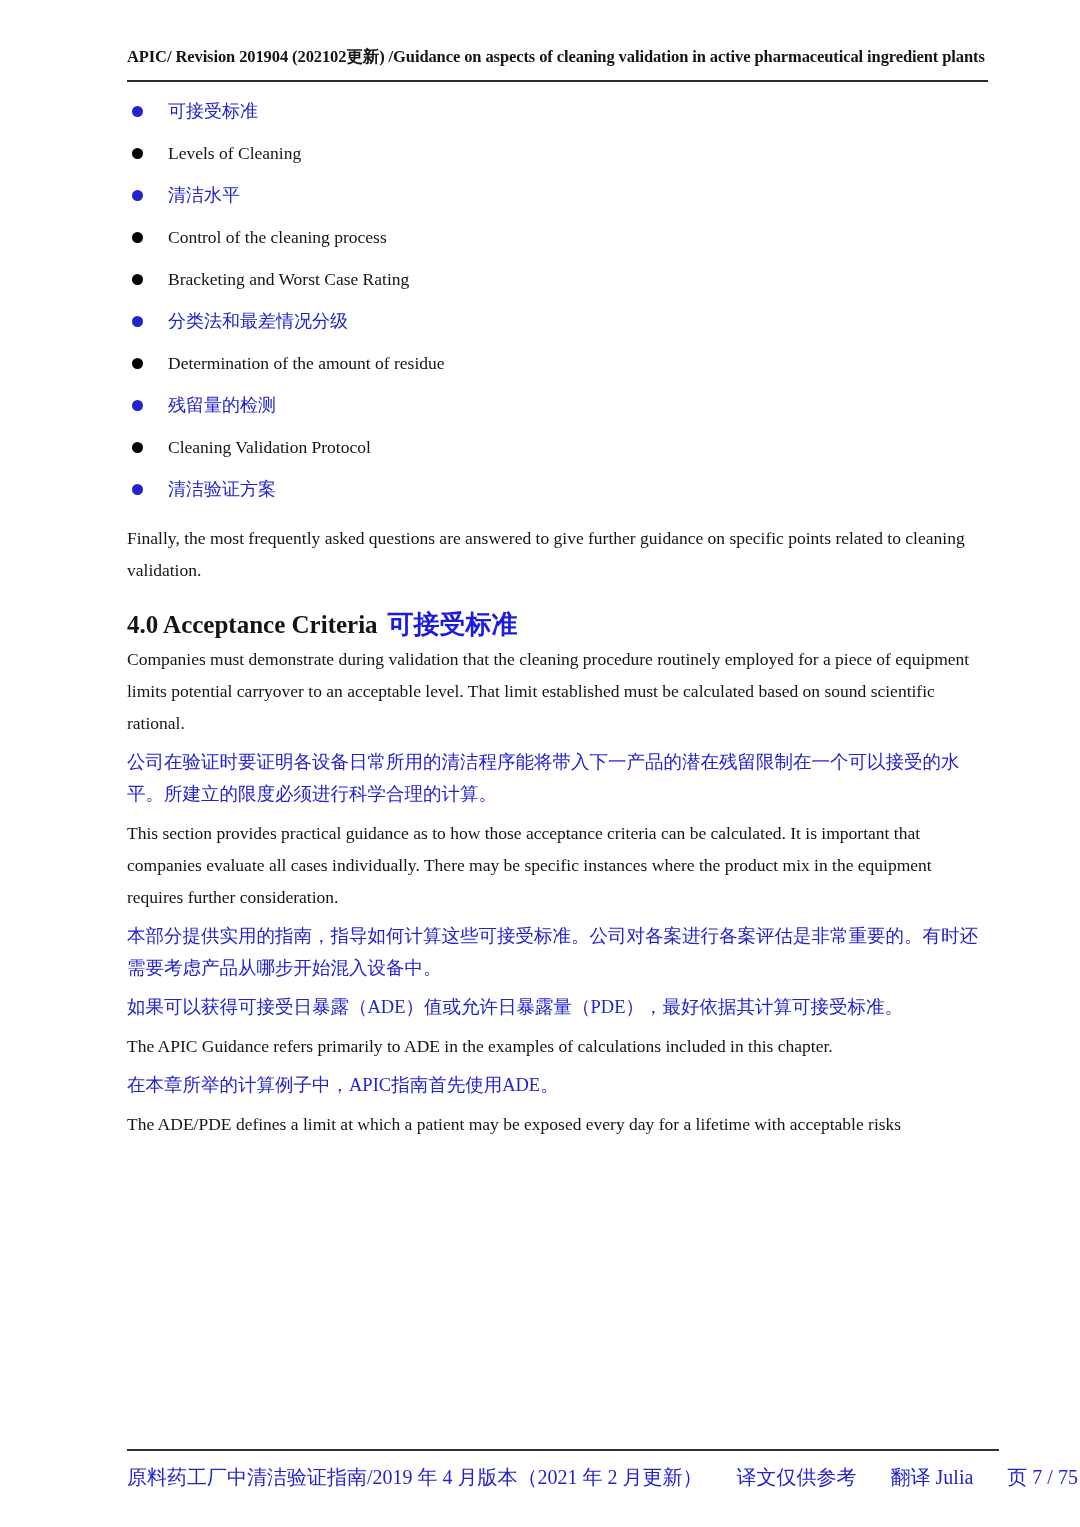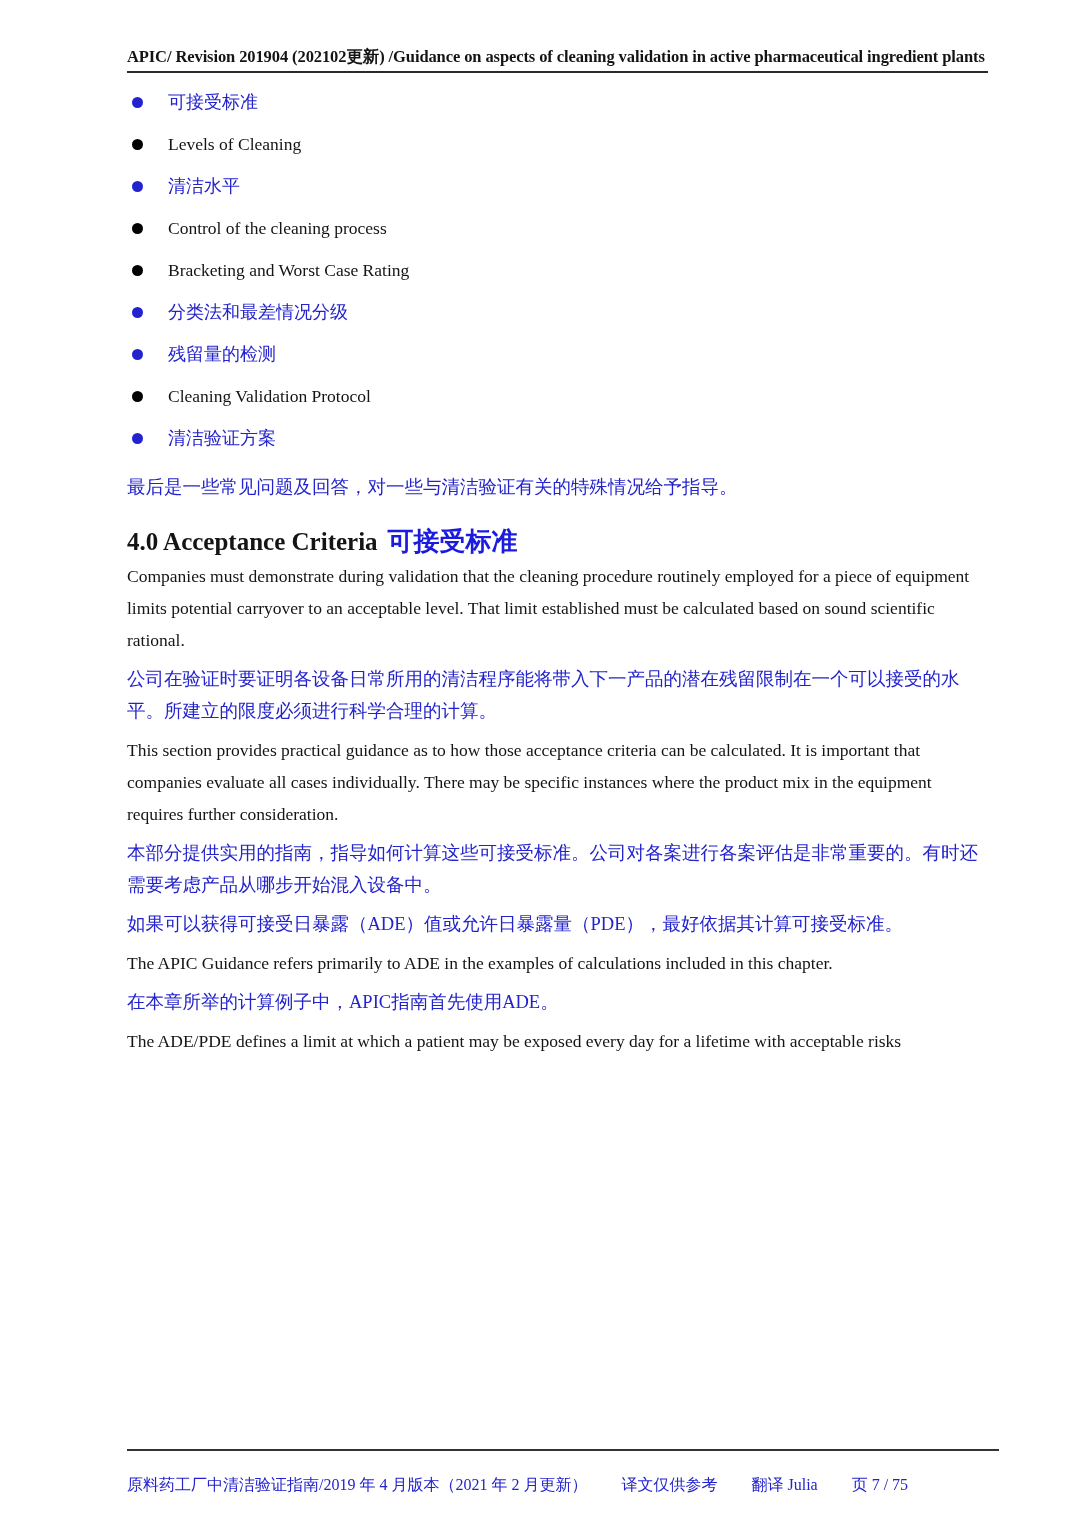--- a/index.html
+++ b/index.html
@@ -20,21 +20,21 @@
     height:1527px;
     background:#ffffff;
     padding:46px 92px 0 127px;
     overflow:hidden;
   }
   .doc-header-title{
     font-size:16.5px;
     font-weight:700;
     white-space:nowrap;
     letter-spacing:-0.1px;
-    padding-bottom:3px;
+    padding-bottom:12px;
     border-bottom:2px solid var(--rule);
   }
   ul.toc{
     list-style:none;
     margin:20px 0 6px 0;
     padding:0 0 0 5px;
   }
   ul.toc li{
     display:flex;
     align-items:center;
@@ -74,26 +74,26 @@
     line-height:30px;
     font-weight:700;
   }
   h2.sec .h-zh{color:var(--blue-heading);font-size:21.5px;margin-left:10px;}
   .doc-footer{
     position:absolute;
     left:127px;
     right:81px;
     top:1449px;
     border-top:2px solid #333;
-    padding-top:23px;
+    padding-top:15px;
     display:flex;
     gap:34px;
     white-space:nowrap;
     color:var(--blue-body);
-    font-size:16px;
+    font-size:20px;
     line-height:22px;
   }
   .doc-footer span{flex:none;}
 </style>
 </head>
 <body>
 
 <div class="page">
 
   <header>
@@ -118,35 +118,39 @@
         <span class="li-text">Control of the cleaning process</span>
       </li>
     <li class="en">
         <span class="dot"></span>
         <span class="li-text">Bracketing and Worst Case Rating</span>
       </li>
     <li class="zh">
         <span class="dot"></span>
         <span class="li-text">分类法和最差情况分级</span>
       </li>
+    <li class="en">
+        <span class="dot"></span>
+        <span class="li-text">Determination of the amount of residue</span>
+      </li>
     <li class="zh">
         <span class="dot"></span>
         <span class="li-text">残留量的检测</span>
       </li>
     <li class="en">
         <span class="dot"></span>
         <span class="li-text">Cleaning Validation Protocol</span>
       </li>
     <li class="zh">
         <span class="dot"></span>
         <span class="li-text">清洁验证方案</span>
       </li>
   </ul>
 
-  <p class="para zh-text">最后是一些常见问题及回答，对一些与清洁验证有关的特殊情况给予指导。</p>
+  <p class="para">Finally, the most frequently asked questions are answered to give further guidance on specific points related to cleaning validation.</p>
 
   <h1 class="sec">
     <span class="h-en">4.0 Acceptance Criteria</span><span class="h-zh">可接受标准</span>
   </h1>
 
 
   <p class="para">Companies must demonstrate during validation that the cleaning procedure routinely employed for a piece of equipment limits potential carryover to an acceptable level. That limit established must be calculated based on sound scientific rational.</p>
   <p class="para zh-text">公司在验证时要证明各设备日常所用的清洁程序能将带入下一产品的潜在残留限制在一个可以接受的水平。所建立的限度必须进行科学合理的计算。</p>
 
   <p class="para">This section provides practical guidance as to how those acceptance criteria can be calculated. It is important that companies evaluate all cases individually. There may be specific instances where the product mix in the equipment requires further consideration.</p>

